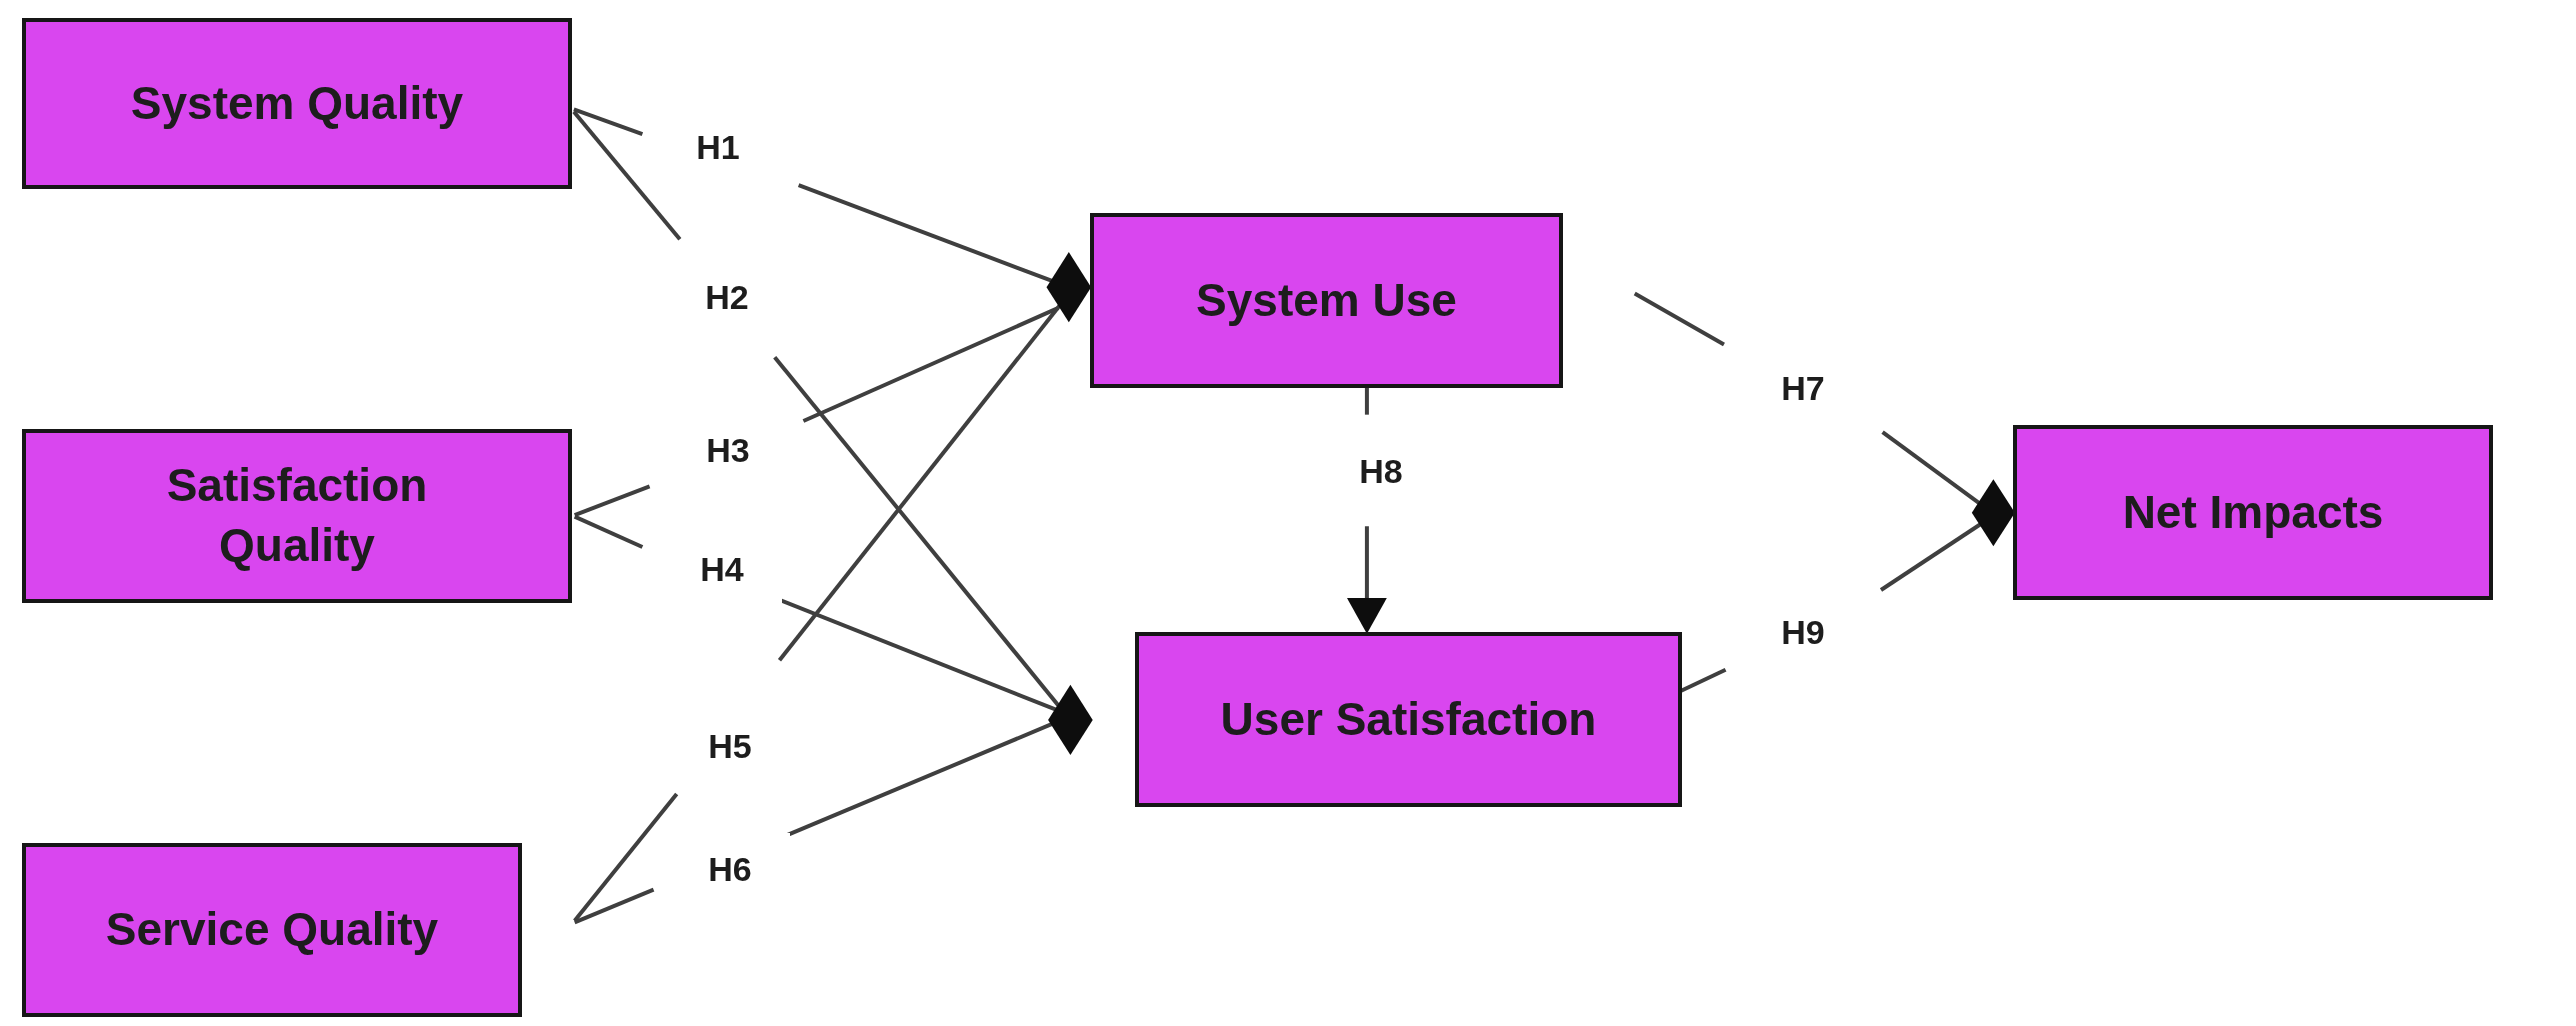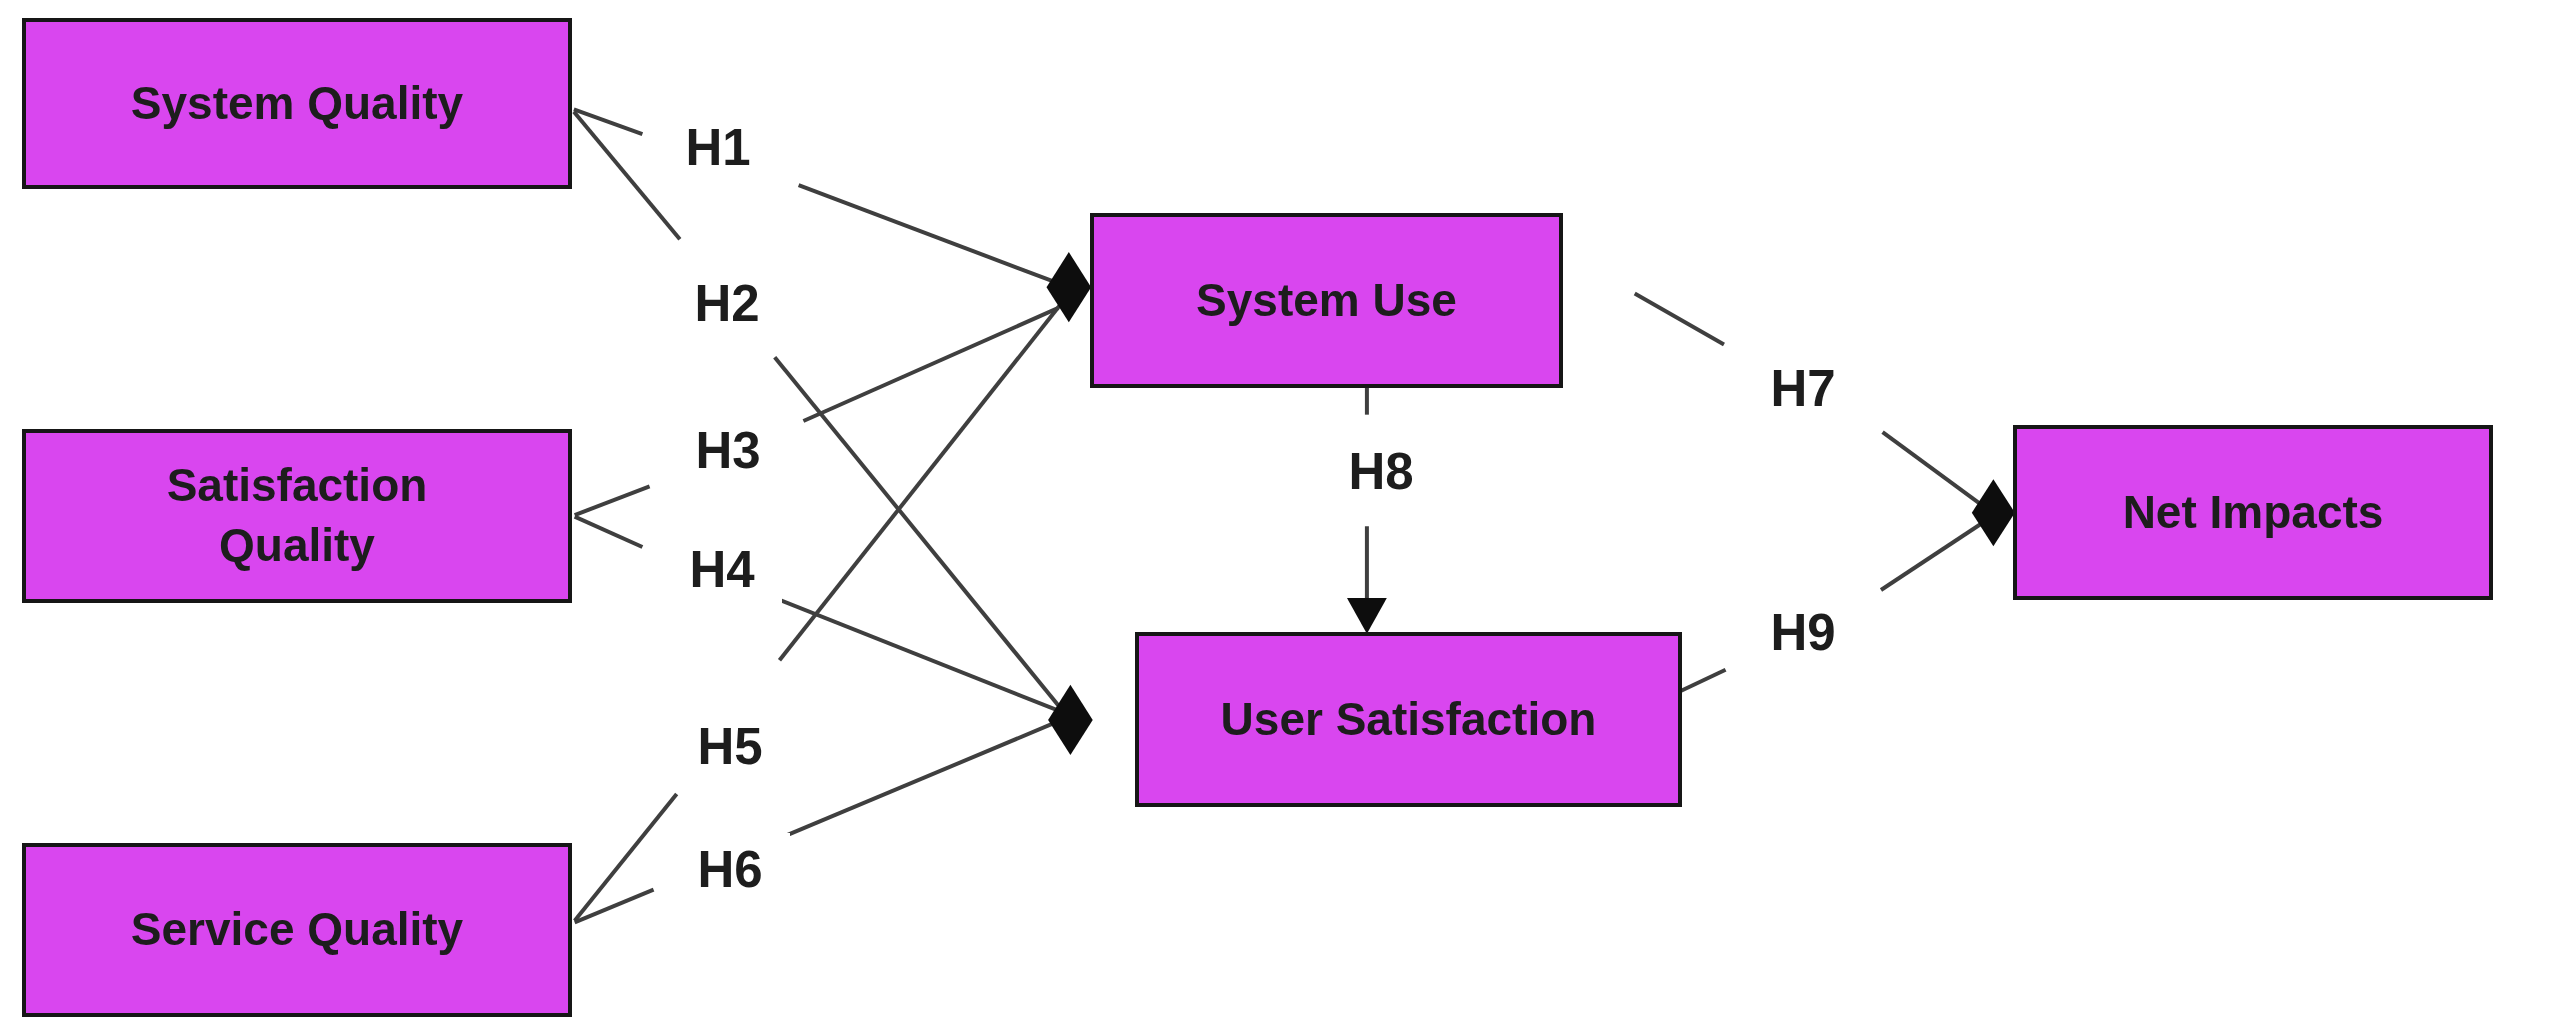--- a/index.html
+++ b/index.html
@@ -34,21 +34,21 @@
   .node .label { display: inline-block; }
   .node.wrap2 .label { max-width: 351px; }
   .edge-label {
     position: absolute;
     width: 120px;
     height: 72px;
     display: flex;
     align-items: center;
     justify-content: center;
     font-weight: bold;
-    font-size: 51px;
+    font-size: 34px;
     color: #1d1d1d;
     background: #ffffff;
   }
 </style>
 </head>
 <body>
 
 <div class="canvas">
 
   <svg class="wires" viewBox="0 0 3232 1288" xmlns="http://www.w3.org/2000/svg">
@@ -90,38 +90,38 @@
   </svg>
 
   <div class="node" style="left:22px; top:18.3px; width:550px; height:171px;">
     <span class="label">System Quality</span>
   </div>
 
   <div class="node wrap2" style="left:22px; top:429px; width:550px; height:174px;">
     <span class="label">Satisfaction Quality</span>
   </div>
 
-  <div class="node" style="left:22px; top:843px; width:550px; height:174px;">
+  <div class="node" style="left:22px; top:843px; width:500px; height:174px;">
     <span class="label">Service Quality</span>
   </div>
 
   <div class="node" style="left:1090px; top:213px; width:473px; height:175px;">
     <span class="label">System Use</span>
   </div>
 
   <div class="node" style="left:1091px; top:632px; width:547px; height:175px;margin-left:44px;">
     <span class="label">User Satisfaction</span>
   </div>
 
   <div class="node" style="left:2013px; top:425px; width:480px; height:175px;">
     <span class="label">Net Impacts</span>
   </div>
 
   <div class="edge-label" style="left:658px; top:111px;">H1</div>
-  <div class="edge-label" style="left:667px; top:267px;">H2</div>
+  <div class="edge-label" style="left:667px; top:261px;">H2</div>
   <div class="edge-label" style="left:668px; top:414px;">H3</div>
   <div class="edge-label" style="left:662px; top:533px;">H4</div>
   <div class="edge-label" style="left:670px; top:710px;">H5</div>
   <div class="edge-label" style="left:670px; top:833px;">H6</div>
   <div class="edge-label" style="left:1743px; top:352px;">H7</div>
   <div class="edge-label" style="left:1321px; top:435px;">H8</div>
   <div class="edge-label" style="left:1743px; top:596px;">H9</div>
 
 </div>
 

